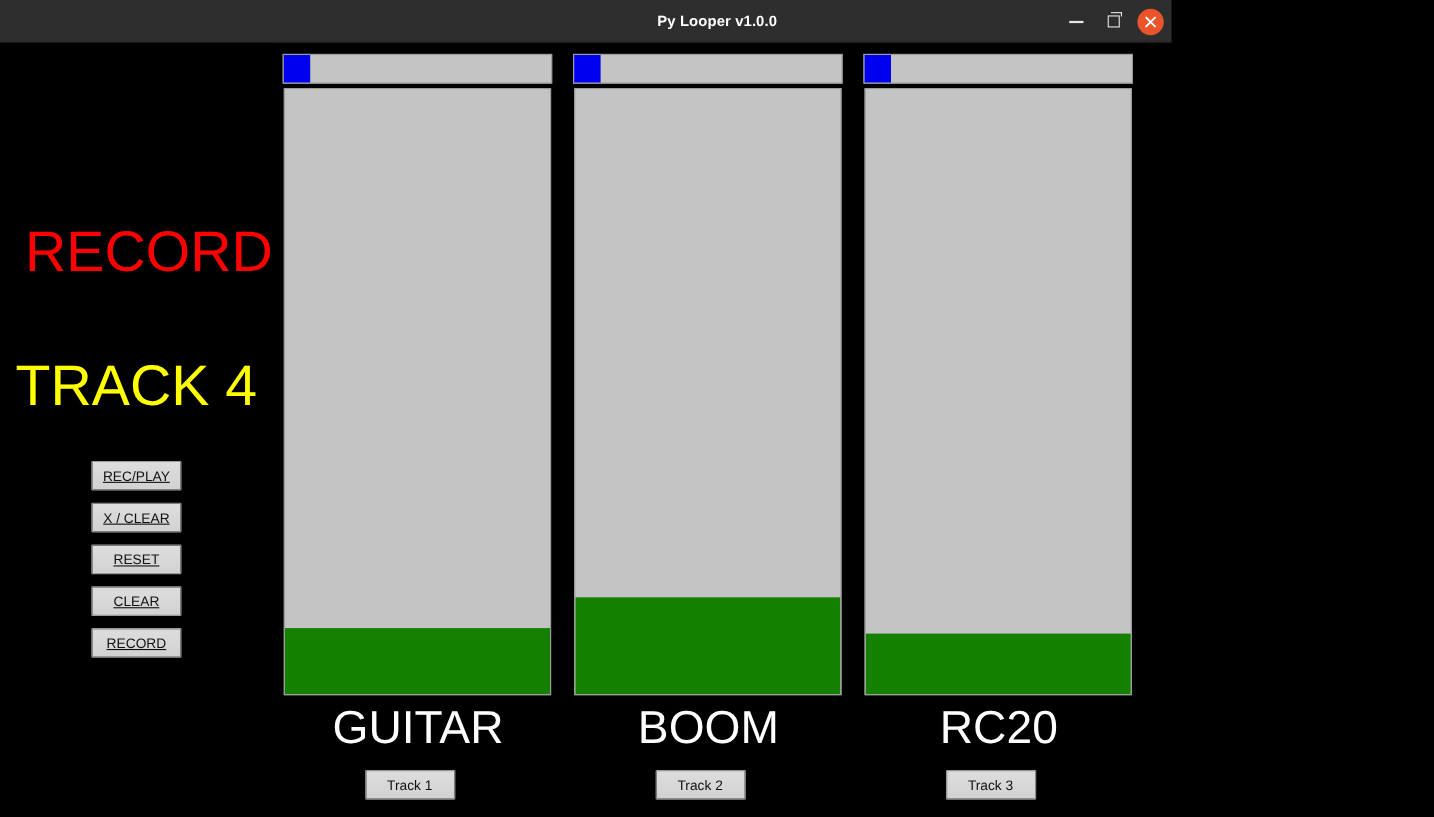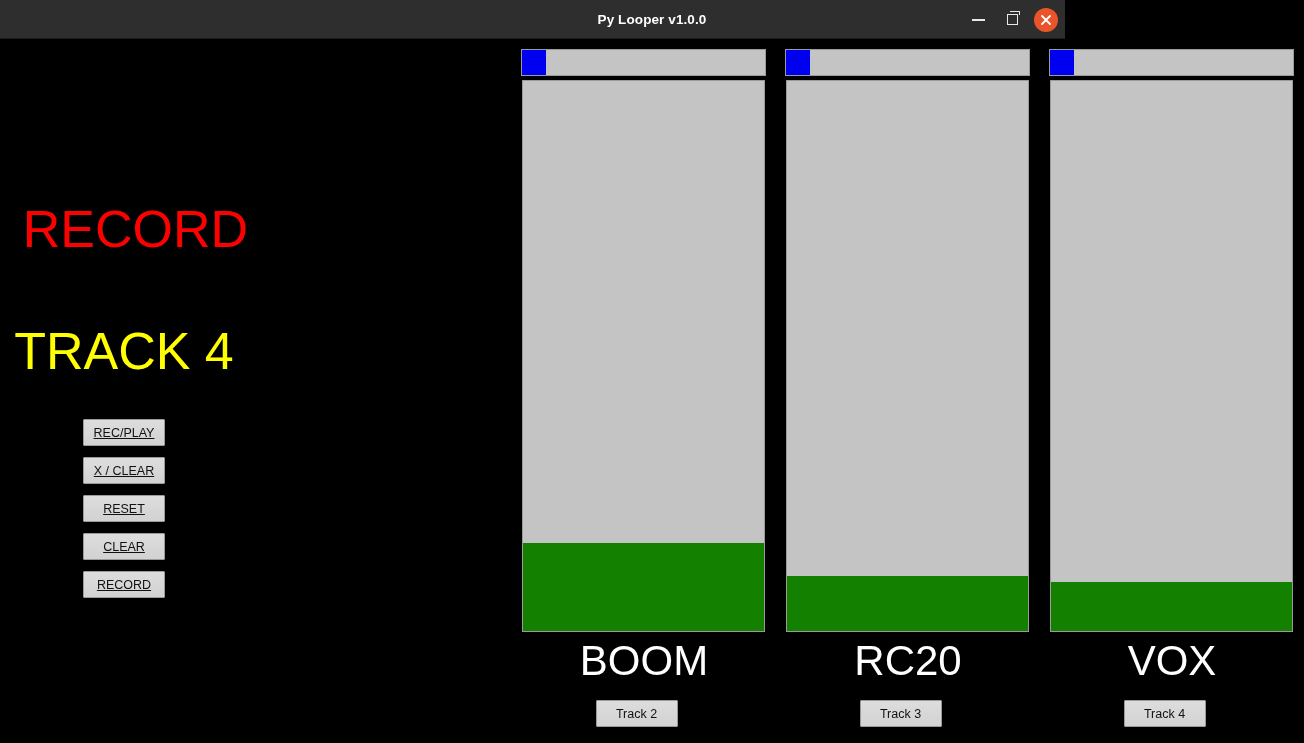--- a/index.html
+++ b/index.html
@@ -262,43 +262,43 @@
   <div id="ctrl-buttons">
       <button class="ctrl-btn">REC/PLAY</button>
       <button class="ctrl-btn">X / CLEAR</button>
       <button class="ctrl-btn">RESET</button>
       <button class="ctrl-btn">CLEAR</button>
       <button class="ctrl-btn">RECORD</button>
     </div>
 </div>
 
 <div id="tracks">
+    <div class="track" style="left: 0px;">
+      <div class="track-slider">
+        <div class="track-slider-handle" style="left: 0px; background: rgb(0, 0, 240);"></div>
+      </div>
+      <div class="track-meter" style="background: rgb(196, 196, 196);">
+        <div class="track-meter-fill" style="height: 11%; background: rgb(20, 128, 0);"></div>
+      </div>
+      <div class="track-name">GUITAR</div>
+      <button class="track-button">Track 1</button>
+    </div>
     <div class="track" style="left: 264px;">
       <div class="track-slider">
         <div class="track-slider-handle" style="left: 0px; background: rgb(0, 0, 240);"></div>
       </div>
       <div class="track-meter" style="background: rgb(196, 196, 196);">
         <div class="track-meter-fill" style="height: 16%; background: rgb(20, 128, 0);"></div>
       </div>
       <div class="track-name">BOOM</div>
       <button class="track-button">Track 2</button>
     </div>
     <div class="track" style="left: 528px; text-decoration: underline;">
       <div class="track-slider">
         <div class="track-slider-handle" style="left: 0px; background: rgb(0, 0, 240);"></div>
       </div>
       <div class="track-meter" style="background: rgb(196, 196, 196);">
         <div class="track-meter-fill" style="height: 10%; background: rgb(20, 128, 0);"></div>
       </div>
       <div class="track-name">RC20</div>
       <button class="track-button">Track 3</button>
     </div>
-    <div class="track" style="left: 792px;">
-      <div class="track-slider">
-        <div class="track-slider-handle" style="left: 0px; background: rgb(0, 0, 240);"></div>
-      </div>
-      <div class="track-meter" style="background: rgb(196, 196, 196);">
-        <div class="track-meter-fill" style="height: 9%; background: rgb(20, 128, 0);"></div>
-      </div>
-      <div class="track-name">VOX</div>
-      <button class="track-button">Track 4</button>
-    </div>
   </div>
 
 </body></html>

